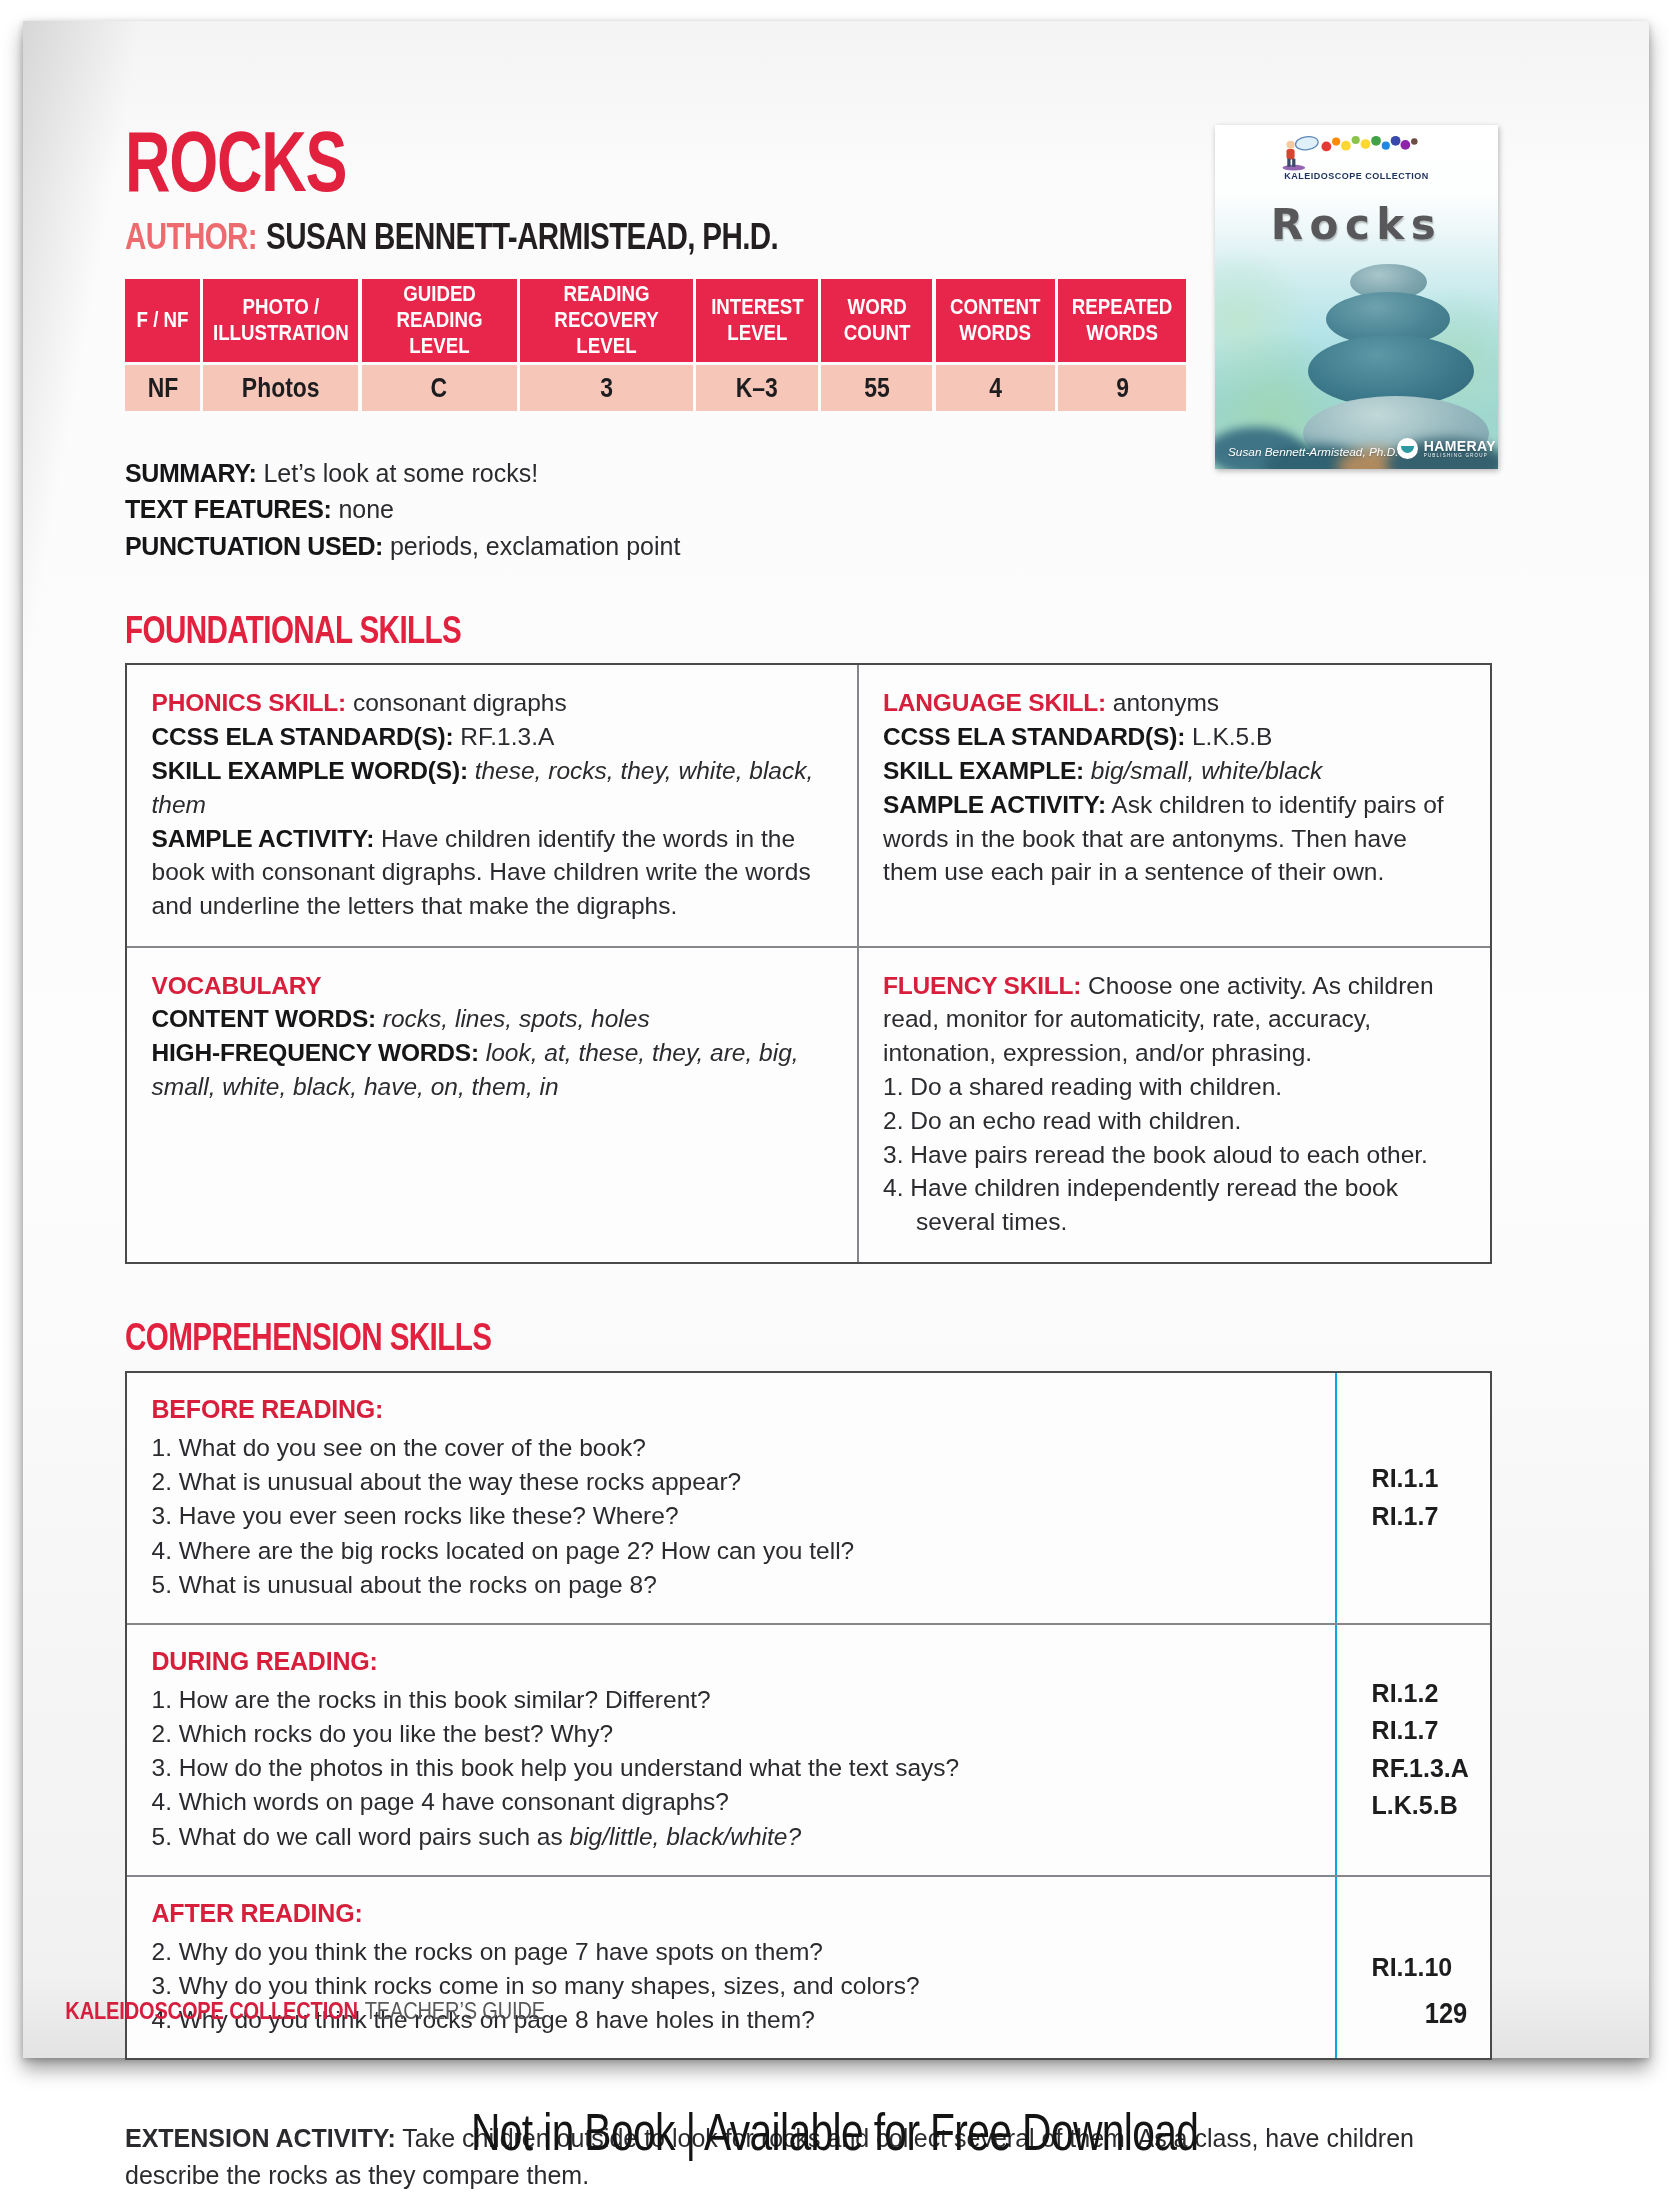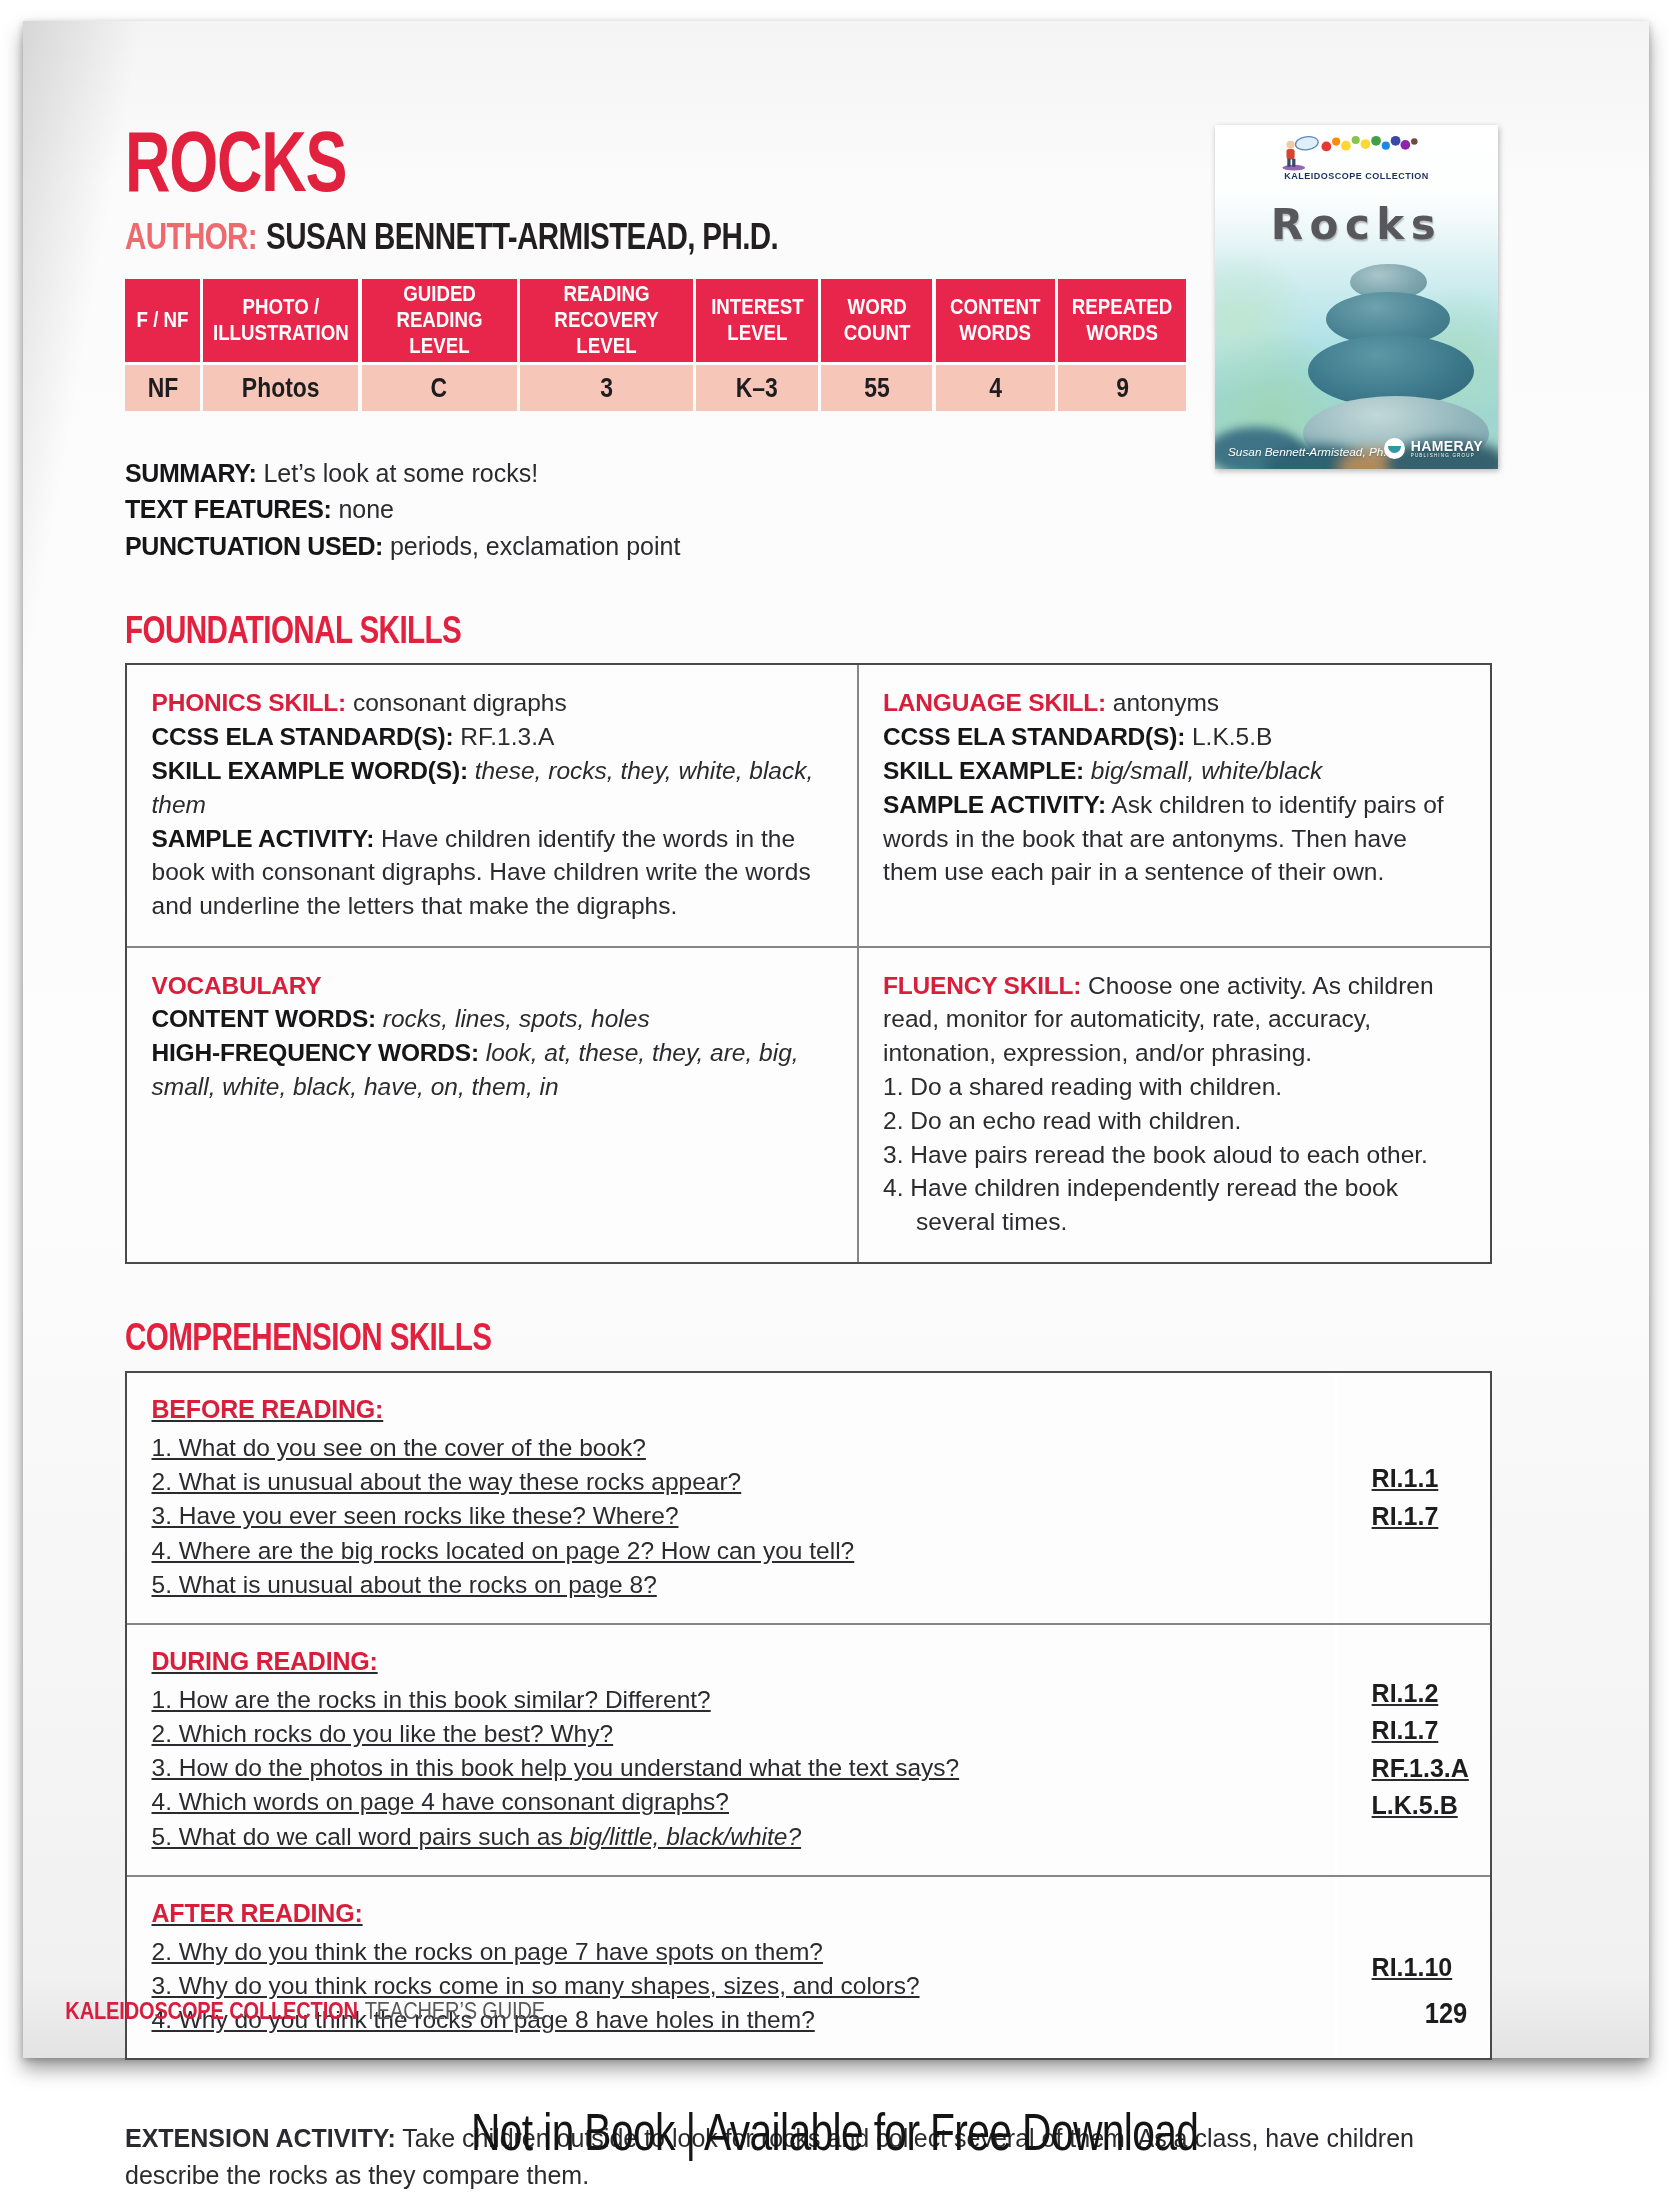--- a/index.html
+++ b/index.html
@@ -54,21 +54,21 @@
     background:#85878a; display:grid; grid-template-columns:730px 1fr; gap:1.6px; }
   .cell { background:#fdfdfd; padding:21px 24.5px 23px 24.5px; font-size:24.5px; line-height:1.38; color:#2b2a2e; }
   .cell.tall { min-height:245px; }
   .lbl { font-weight:bold; color:#161618; letter-spacing:-0.2px; }
   .lbl.red { color:#D71F3C; }
   .it { font-style:italic; }
   .numline { padding-left:33px; text-indent:-33px; }
 
   .compbox { margin-top:14.7px; width:1367px; border:2.4px solid #4a4a4c;
     background:#85878a; display:flex; flex-direction:column; gap:1.6px; }
-  .comp-row { display:grid; grid-template-columns:1208px 1fr; gap:1.6px; background:#ffffff;text-decoration:underline; }
+  .comp-row { display:grid; grid-template-columns:1208px 1fr; gap:1.6px; background:#0ea5e9; }
   .comp-main { background:#fdfdfd; padding:19.6px 24.5px 21px 24.5px; font-size:24.5px; line-height:1.4; }
   .comp-main .sec-lbl { display:block; font-weight:bold; color:#D71F3C; font-size:25px; margin-bottom:3.3px; letter-spacing:-0.2px; }
   .comp-std { background:#fdfdfd; display:flex; flex-direction:column; justify-content:center;
     padding-left:35px; font-weight:bold; font-size:25px; line-height:1.5; color:#1d1d1f; }
 
   .activity { margin-top:60px; font-size:25px; line-height:1.45; width:1378px; }
 
   
   .footer { position:absolute; left:0; width:100%; bottom:33px; 
     font-size:23.6px; letter-spacing:-0.2px; white-space:nowrap; }
@@ -90,21 +90,21 @@
     box-shadow:0.8px 2.4px 5.7px rgba(0,0,0,.28); overflow:hidden; }
   .cover-logo { position:absolute; top:9.8px; left:0; width:100%; text-align:center; }
   .cover-logo-text { font-size:9px; font-weight:bold; color:#1c2f5d; letter-spacing:0.5px; margin-top:-3.3px; }
   .cover-title { position:absolute; top:75px; left:0; width:100%; text-align:center;
     font-size:42px; font-weight:bold; color:#58585a; letter-spacing:6.5px;
     text-shadow:0.8px 1.6px 1.6px rgba(0,0,0,.25); font-family:"DejaVu Sans", sans-serif; }
   .blob { position:absolute; border-radius:50%; }
   .stone { position:absolute; border-radius:50%; }
   .cover-author { position:absolute; left:13px; bottom:9.8px; font-size:11.8px; font-style:italic;
     color:#ffffff; text-shadow:0 0.8px 1.6px rgba(0,0,0,.25); }
-  .hameray { position:absolute; right:15px; bottom:9.8px; display:flex; align-items:center; gap:6px; }
+  .hameray { position:absolute; right:2px; bottom:9.8px; display:flex; align-items:center; gap:6px; }
   .hameray-mark { width:21px; height:21px; border-radius:50%; background:#ffffff; position:relative; }
   .hameray-mark::after { content:""; position:absolute; left:4.1px; top:7.3px; width:13px; height:7.3px;
     background:#2c9aa0; border-radius:0 0 13px 13px; }
   .hameray-text { color:#ffffff; font-weight:bold; font-size:14px; letter-spacing:0.4px;
     text-shadow:0 0.8px 1.6px rgba(0,0,0,.2); line-height:1; }
   .hameray-sub { display:block; font-size:4.5px; font-weight:normal; letter-spacing:1.2px; margin-top:1.6px; }
 </style>
 </head>
 <body>
 

